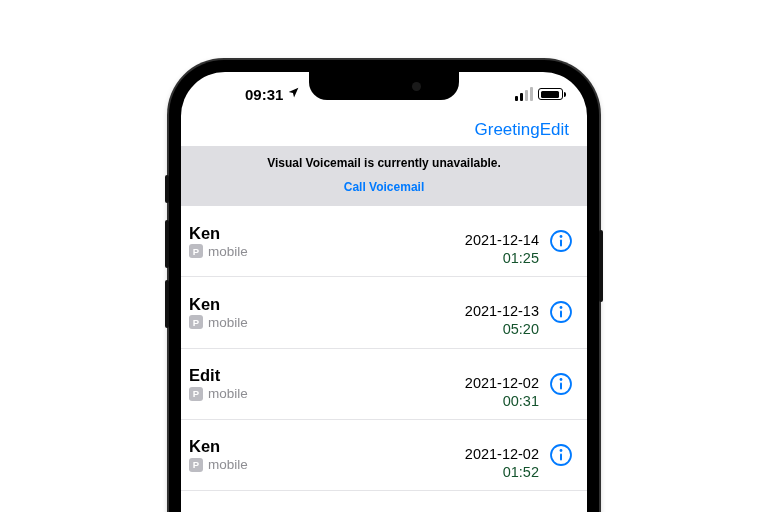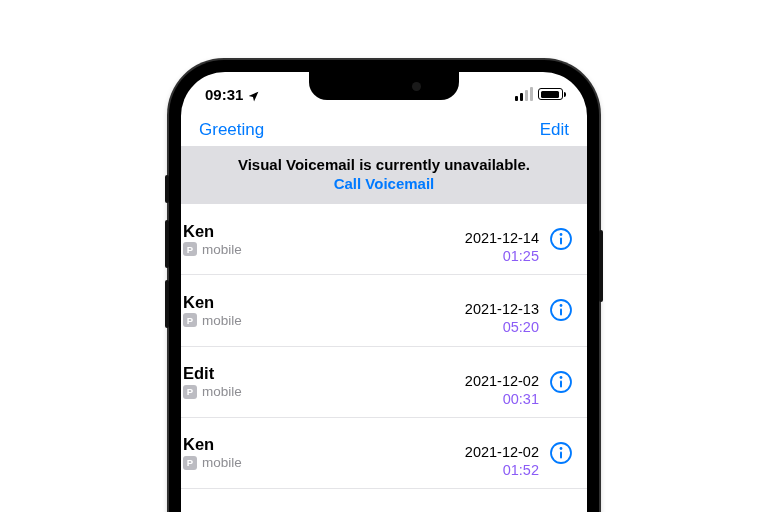--- a/index.html
+++ b/index.html
@@ -58,76 +58,76 @@
   }
   .status-bar {
     height: 44px;
     display:flex;
     align-items:center;
     justify-content:space-between;
     padding: 0 24px;
     font-weight:600;
     font-size:15px;
   }
-  .status-left { display:flex; align-items:flex-end; gap:4px; }
+  .status-left { display:flex; align-items:flex-start; gap:4px;margin-left:40px; }
   .status-right { display:flex; align-items:center; gap:5px; }
   .loc-icon svg { width:13px; height:13px; display:block; }
   .sig-dots { display:flex; gap:2px; align-items:flex-end; }
   .sig-dots span { width:3px; background:#000; border-radius:1px; display:block; }
   .sig-dots span:nth-child(1){height:5px;}
   .sig-dots span:nth-child(2){height:8px;}
   .sig-dots span:nth-child(3){height:11px; background:#bbb;}
   .sig-dots span:nth-child(4){height:14px; background:#bbb;}
   .battery { width:25px; height:12px; border:1.5px solid #000; border-radius:3px; position:relative; }
   .battery::after { content:""; position:absolute; right:-4px; top:3px; width:2.5px; height:5px; background:#000; border-radius:0 2px 2px 0; }
   .battery-fill { position:absolute; left:1.5px; top:1.5px; bottom:1.5px; width:18px; background:#000; border-radius:1.5px; }
 
   .nav-bar {
     display:flex;
-    justify-content:space-between;
+    justify-content:flex-end;
     padding: 4px 18px 6px;
     font-size:17px;
     color:#007aff;
   }
   .nav-bar span { cursor:pointer; }
   .title {
     font-size:33px;
     font-weight:700;
     padding: 0 18px 10px;
     letter-spacing:0.2px;
   }
   .banner {
     background:#dedee2;
     text-align:center;
     padding:10px 12px 12px;
-    font-size:15px;
+    font-size:12px;
   }
   .banner-msg { font-weight:600; color:#000; }
-  .banner-action { color:#007aff; font-weight:600; margin-top:2px; }
+  .banner-action { color:#007aff; font-weight:600; margin-top:10px; }
   .list { }
   .row {
     display:flex;
     align-items:center;
-    padding: 9px 14px 9px 2px;
+    padding: 9px 14px 9px 8px;
     border-bottom:1px solid #e4e4e7;
     gap:10px;
   }
   .row-left { flex:1; }
   .row-name { font-size:16.5px; font-weight:600; color:#000; }
   .row-sub {
     display:flex; align-items:center; gap:5px;
     font-size:13.5px; color:#8e8e93; margin-top:1px;
   }
   .p-badge {
     width:14px; height:14px; background:#bcbcc2; border-radius:3px;
     display:flex; align-items:center; justify-content:center;
     color:#fff; font-size:9.5px; font-weight:700;
   }
   .row-right { text-align:right; font-size:14.5px; color:#000; line-height:1.25;margin-top:16px; }
-  .row-right .dur { color:#8b5cf6; }
+  .row-right .dur { color:#14532d; }
   .info-icon { width:24px; height:24px; flex-shrink:0; }
   .info-icon svg { width:24px; height:24px; display:block; }
 </style>
 </head>
 <body>
 
 <div class="phone-frame">
   <div class="side-btn l1"></div>
   <div class="side-btn l2"></div>
   <div class="side-btn l3"></div>

